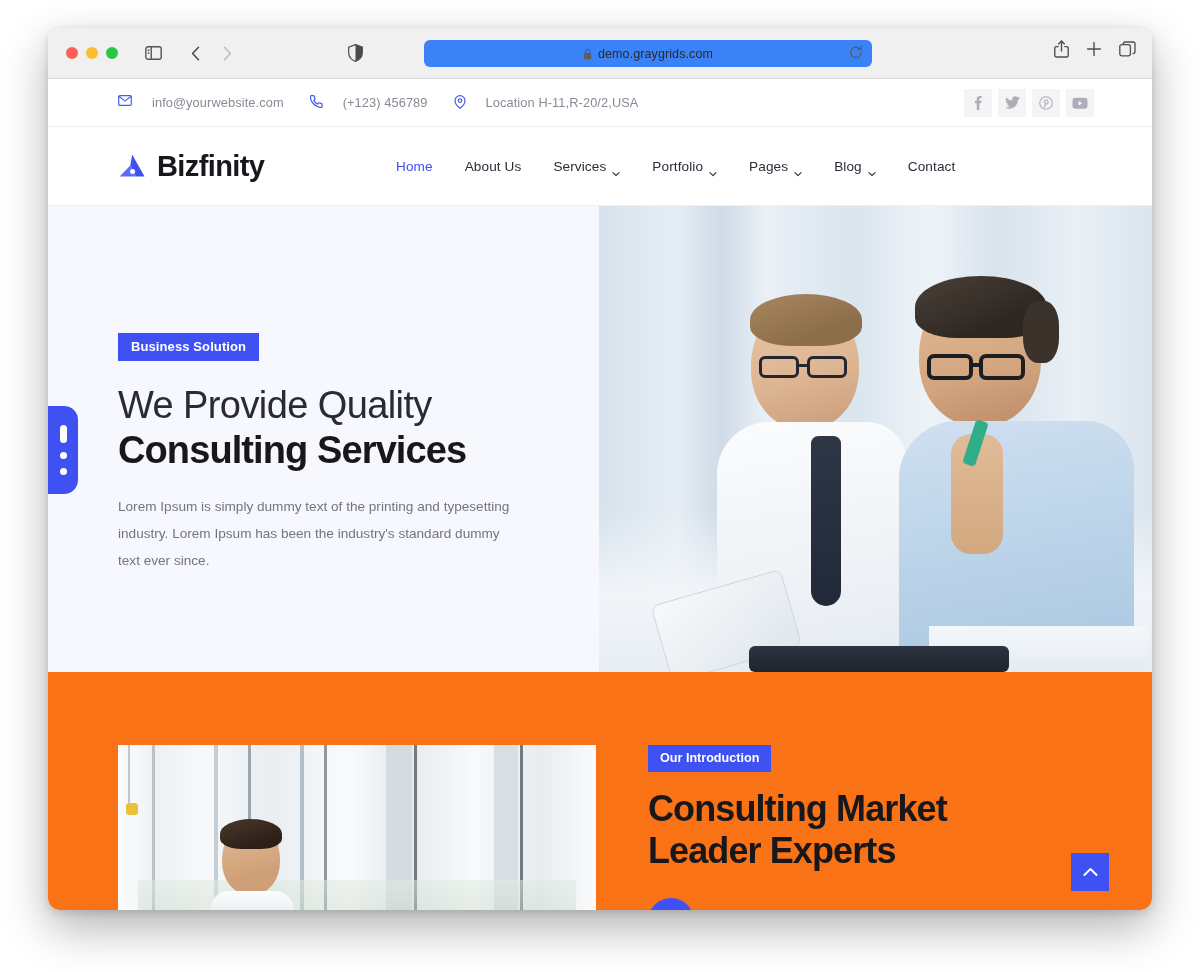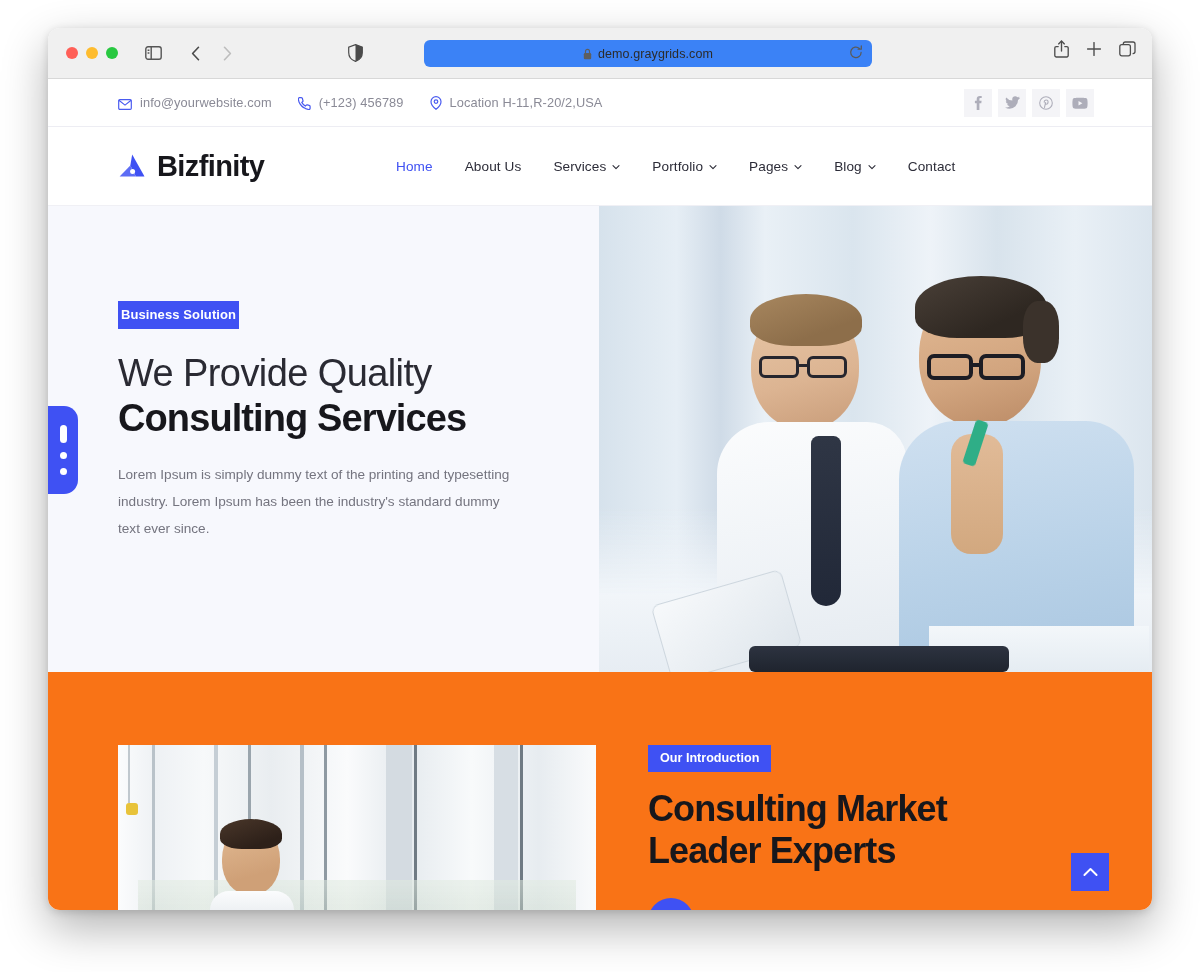--- a/index.html
+++ b/index.html
@@ -81,21 +81,21 @@
 
   
   #topbar {
     position: relative;
     height: 48px;
     border-bottom: 1px solid #ededf3;
     display: flex; align-items: center;
     padding: 0 38px 0 70px;
   }
   #contact-list { display: flex; align-items: center; gap: 26px; }
-  .contact-item { display: flex; align-items: flex-end; gap: 8px; }
+  .contact-item { display: flex; align-items: flex-start; gap: 20px; }
   .contact-item .ci-icon { color: #4a5bf0; display: flex; align-items: center; }
   .contact-item .ci-text { font-size: 12.8px; color: #8a8a96; letter-spacing: .1px; }
 
   #social-list { position: absolute; right: 58px; display: flex; gap: 6px; }
   .social-box {
     width: 28px; height: 28px;
     background: #f4f4f7;
     display: flex; align-items: center; justify-content: center;
     color: #aeaeba;
   }
@@ -112,21 +112,21 @@
   #logo { display: flex; align-items: center; gap: 9px; }
   #logo-text {
     font-size: 29px; font-weight: 700; color: #17171c; letter-spacing: -.6px;
   }
 
   #main-nav {
     position: absolute; left: 348px;
     display: flex; align-items: center; gap: 32px;
   }
   .nav-item {
-    display: flex; align-items: flex-start; gap: 6px;
+    display: flex; align-items: flex-end; gap: 6px;
     font-size: 13.6px; color: #2c2c38; letter-spacing: .1px;
   }
   .nav-item.active { color: #3f51f3; }
   .caret { width: 8px; height: 8px; display: block; }
 
   #cta-quote {
     position: absolute; right: 26px;
     width: 124px; height: 45px;
     background: #3f51f3;
     color: #fff;
@@ -145,22 +145,23 @@
   }
   #hero-content {
     position: absolute;
     left: 70px; top: 95px;
     width: 430px;
   }
   #hero-badge {
     display: inline-block;
     background: #3f51f3; color: #fff;
     font-size: 13px; font-weight: 600;
-    padding: 6px 3px 7px;
+    padding: 6px 13px 7px;
     letter-spacing: .1px;
+    margin-top: 32px;
   }
   #hero-title { margin-top: 22px; }
   #hero-title-line1 {
     display: block;
     font-size: 38px; font-weight: 300; color: #2a2a33;
     letter-spacing: -.6px; line-height: 1.18;
   }
   #hero-title-line2 {
     display: block;
     font-size: 38px; font-weight: 800; color: #17171c;

